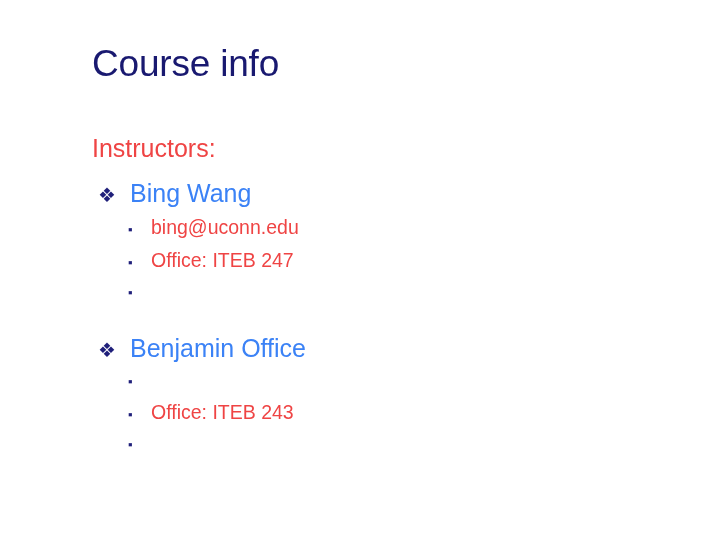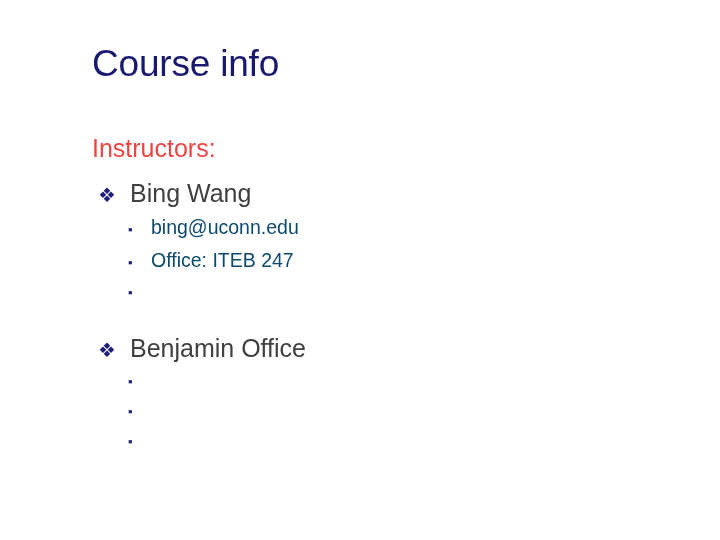--- a/index.html
+++ b/index.html
@@ -63,21 +63,21 @@
     flex: 0 0 auto;
     width: 32px;
     font-size: 20px;
     line-height: 30px;
     color: #1f1f7a;
   }
   .l1-text {
     flex: 0 1 auto;
     font-size: 25px;
     line-height: 32px;
-    color: #404040;
+    color: #3b82f6;
     white-space: nowrap;
   }
 
   
   .l2-group {
     margin: 4px 0 10px 0;
   }
   .l2 {
     display: flex;
     align-items: baseline;
@@ -88,21 +88,21 @@
     flex: 0 0 auto;
     width: 23px;
     font-size: 13px;
     line-height: 26px;
     color: #1f1f7a;
   }
   .l2-text {
     flex: 0 1 auto;
     font-size: 19.5px;
     line-height: 27px;
-    color: #0c4a6e;
+    color: #ef4444;
     white-space: nowrap;
   }
 
   .gap-between-instructors {
     height: 16px;
   }
 
   
   .page-number {
     position: absolute;
@@ -150,20 +150,21 @@
       <span class="l1-marker">❖</span>
       <span class="l1-text">Benjamin Office</span>
     </div>
 
     <div class="l2-group">
       <div class="l2">
         <span class="l2-marker">▪</span>
       </div>
       <div class="l2">
         <span class="l2-marker">▪</span>
+        <span class="l2-text">Office: ITEB 243</span>
       </div>
       <div class="l2">
         <span class="l2-marker">▪</span>
       </div>
     </div>
 
   </div>
 
   <div class="page-number">8-2</div>
 

